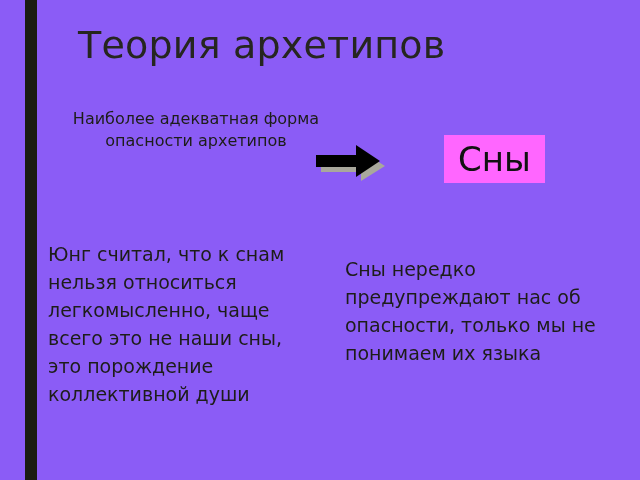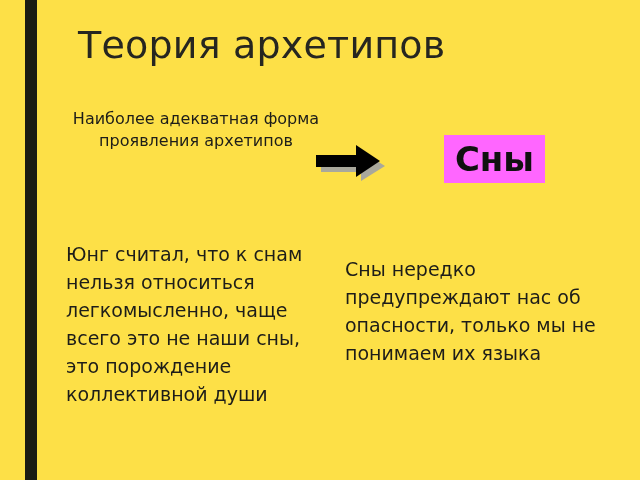--- a/index.html
+++ b/index.html
@@ -10,21 +10,21 @@
     width: 640px;
     height: 480px;
     background: #efede4;
     font-family: "DejaVu Sans", sans-serif;
     overflow: hidden;
   }
   #slide {
     position: relative;
     width: 640px;
     height: 480px;
-    background: #fde047;
+    background: #8b5cf6;
     box-sizing: border-box;
   }
   
   #accent-bar {
     position: absolute;
     left: 25px;
     top: 0;
     width: 12px;
     height: 480px;
     background: #1b1c12;
@@ -70,27 +70,27 @@
     height: 48px;
     background: #ff66ff;
     display: flex;
     align-items: center;
     justify-content: center;
   }
   #dreams-label {
     font-size: 34px;
     line-height: 34px;
     color: #111111;
-    font-weight: 700;
+    font-weight: 400;
     white-space: nowrap;
   }
   
   #body-left {
     position: absolute;
-    left: 66px;
+    left: 48px;
     top: 240px;
     width: 238px;
     text-align: left;
     font-size: 19px;
     line-height: 28px;
     color: #1d1d19;
   }
   
   #body-right {
     position: absolute;
@@ -105,21 +105,21 @@
 </style>
 </head>
 <body>
 
 <div id="slide">
 
   <div id="accent-bar"></div>
 
   <div id="slide-title">Теория архетипов</div>
 
-  <div id="caption-top-left">Наиболее адекватная форма проявления архетипов</div>
+  <div id="caption-top-left">Наиболее адекватная форма опасности архетипов</div>
 
   <div id="arrow-shape">
     <svg width="72" height="38" viewBox="0 0 72 38" xmlns="http://www.w3.org/2000/svg" aria-hidden="true">
       <polygon points="4,14 44,14 44,5 68,20 44,35 44,26 4,26" fill="#a9a89c" transform="translate(3,3)"></polygon>
       <polygon points="2,12 42,12 42,2 66,18 42,34 42,24 2,24" fill="#000000"></polygon>
     </svg>
   </div>
 
   <div id="dreams-box">
     <span id="dreams-label">Сны</span>

